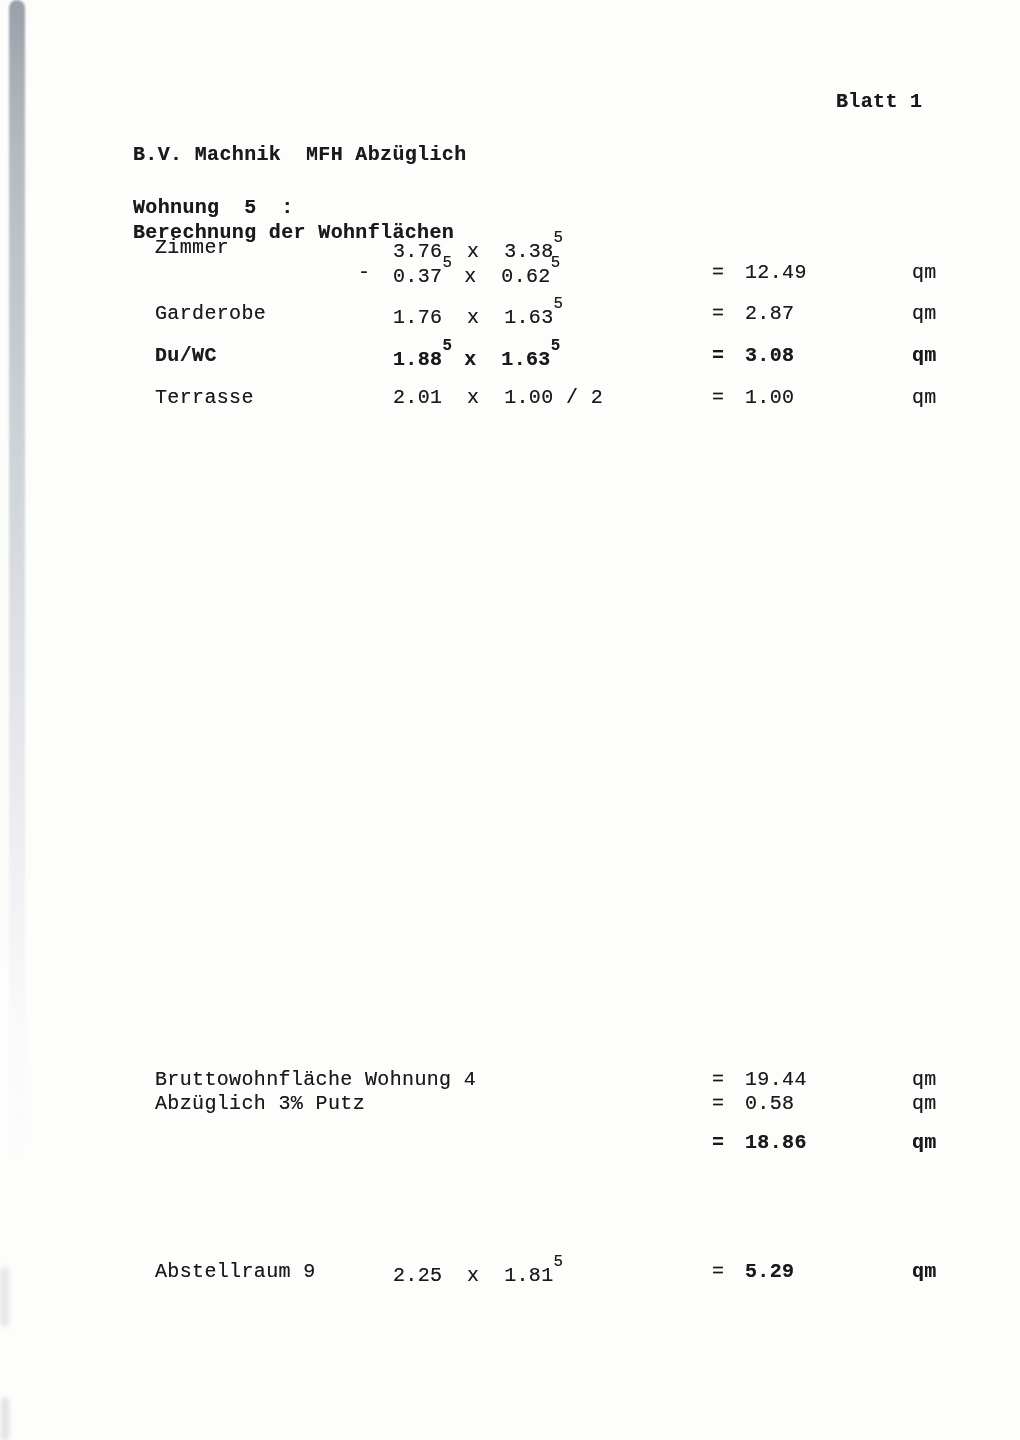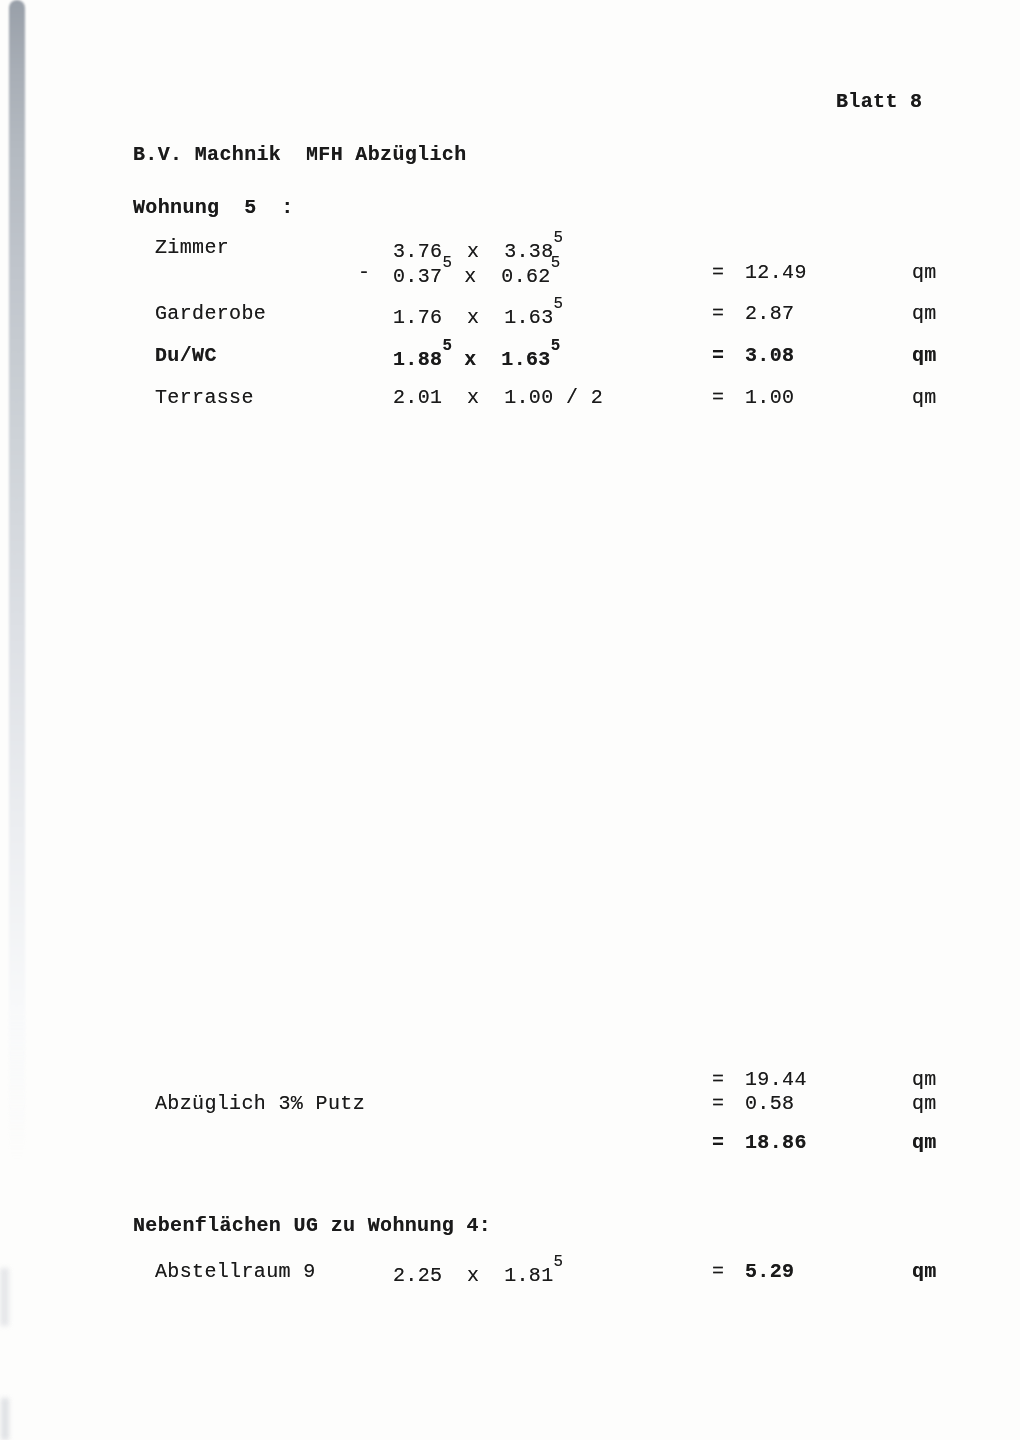--- a/index.html
+++ b/index.html
@@ -76,22 +76,23 @@
 <body>
 
 <div class="page">
 
   <div class="binding-strip"></div>
   <div class="smudge smudge-1"></div>
   <div class="smudge smudge-2"></div>
 
   <div class="abs doc-header bold" style="left:133px; top:90px;">
     <div>B.V. Machnik  MFH Abzüglich</div>
+    <div>Berechnung der Wohnflächen</div>
   </div>
-  <div class="abs bold" style="left:836px; top:90px;">Blatt 8</div>
+  <div class="abs bold" style="left:836px; top:90px;">Blatt 1</div>
 
   <div class="abs bold" style="left:133px; top:196px;">Wohnung  5  :</div>
 
   <div class="row" style="top:236px;">
     <span class="c-label">Zimmer</span>
     <span class="c-dims">3.76  x  3.38<sup class="tw-sup">5</sup></span>
   </div>
 
   <div class="row" style="top:261px;">
     <span class="c-minus">-</span>
@@ -119,39 +120,39 @@
 
   <div class="row" style="top:386px;font-family:Liberation Mono, monospace;">
     <span class="c-label">Terrasse</span>
     <span class="c-dims">2.01  x  1.00 / 2</span>
     <span class="c-eq">=</span>
     <span class="c-val">1.00</span>
     <span class="c-unit">qm</span>
   </div>
 
   <div class="row" style="top:1068px;">
+    <span class="c-label">Bruttowohnfläche Wohnung 4</span>
     <span class="c-eq">=</span>
     <span class="c-val">19.44</span>
     <span class="c-unit">qm</span>
   </div>
 
   <div class="row" style="top:1092px;">
     <span class="c-label">Abzüglich 3% Putz</span>
     <span class="c-eq">=</span>
     <span class="c-val">0.58</span>
     <span class="c-unit">qm</span>
   </div>
 
   <div class="row bold" style="top:1131px;">
     <span class="c-eq">=</span>
     <span class="c-val">18.86</span>
     <span class="c-unit">qm</span>
   </div>
 
-  <div class="abs bold" style="left:133px; top:1214px;">Nebenflächen UG zu Wohnung 4:</div>
 
   <div class="row" style="top:1260px;">
     <span class="c-label">Abstellraum 9</span>
     <span class="c-dims">2.25  x  1.81<sup class="tw-sup">5</sup></span>
     <span class="c-eq">=</span>
     <span class="c-val bold">5.29</span>
     <span class="c-unit bold">qm</span>
   </div>
 
 </div>

